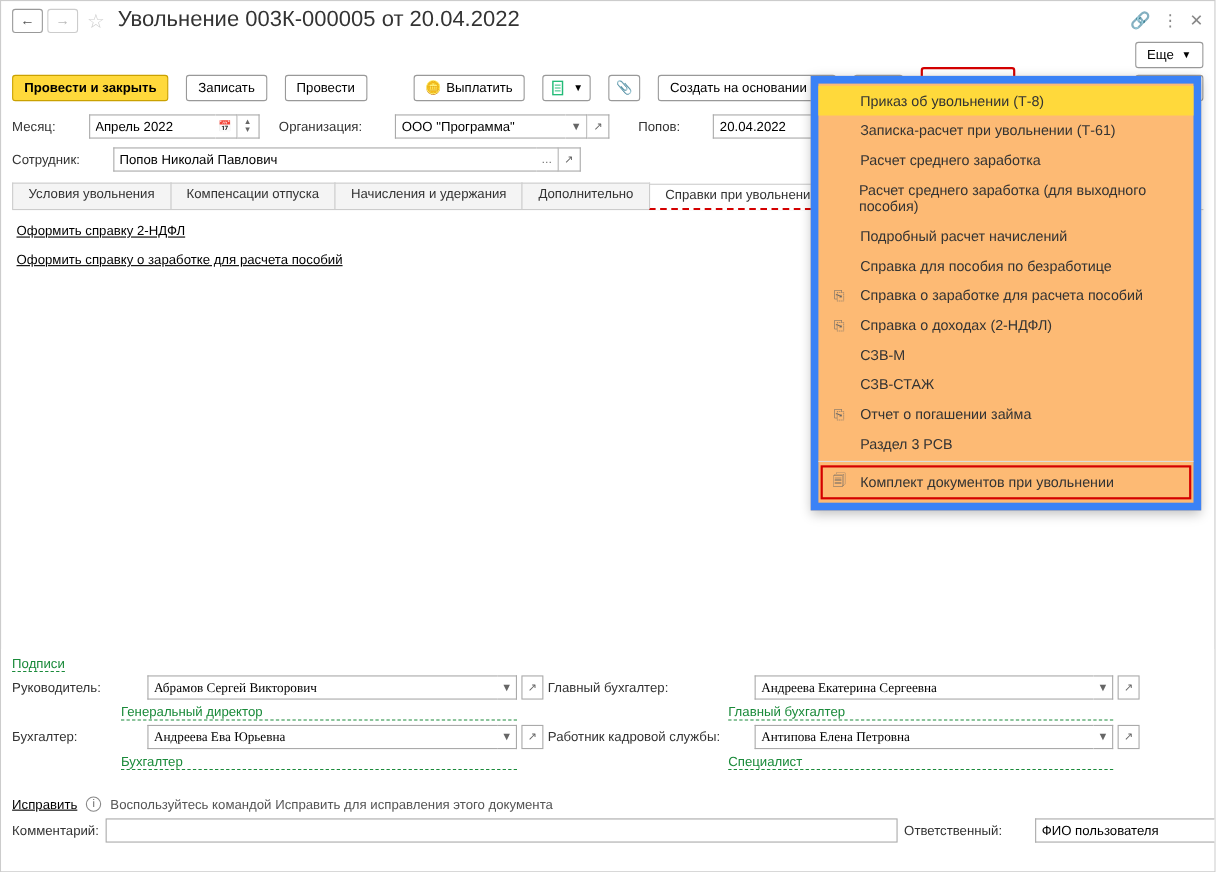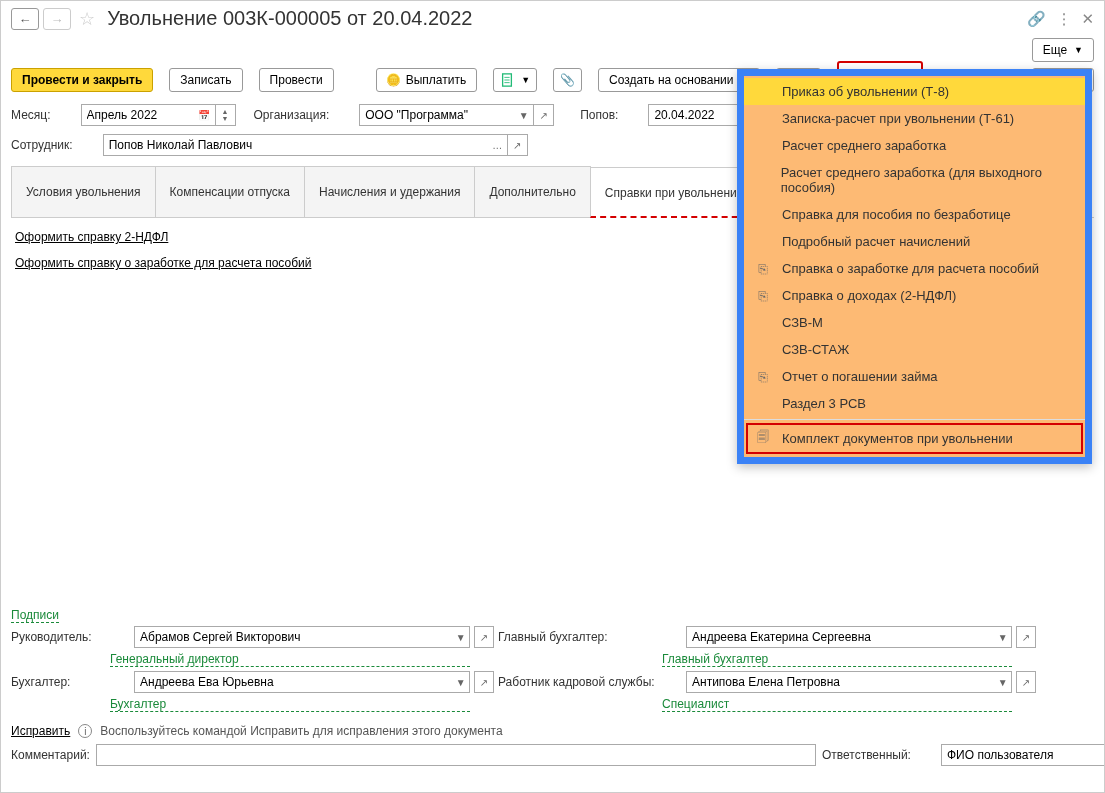--- a/index.html
+++ b/index.html
@@ -89,21 +89,21 @@
     border-left:none;
   }
   .input-addon + .input-addon { }
   
   .tabs {
     display:flex;
     margin: 6px 10px 0 10px;
     border-bottom:1px solid #ccc;
   }
   .tab {
-    padding:18px 14px;
+    padding:2px 14px;
     background:#f4f4f4;
     border:1px solid #ccc;
     border-bottom:none;
     margin-right:-1px;
     cursor:pointer;
     font-size:12px;
     color:#333;
   }
   .tab.active {
     background:#fff;
@@ -151,24 +151,24 @@
     padding:6px 10px 26px 10px;
     background:#fff;
   }
   .sig-grid {
     display:grid;
     grid-template-columns: 95px 360px 20px 160px 350px 20px;
     row-gap:4px; column-gap:4px;
     align-items:center;
     margin-top:4px;
   }
-  .sig-grid .input { width:100%;}
+  .sig-grid .input { width:100%;font-family:Liberation Serif, serif;}
   .sub-link { font-size:12px;}
   
-  .fix-row { display:flex; align-items:center; gap:8px; margin-top:12px;}
+  .fix-row { display:flex; align-items:center; gap:8px; margin-top:24px;}
   .info-ico {
     width:14px;height:14px;border:1px solid #888;border-radius:50%;
     display:inline-flex;align-items:center;justify-content:center;
     font-size:10px;color:#666;
   }
   .comment-row { display:flex; align-items:center; gap:6px; margin-top:6px;}
   .comment-row .input { flex:0 0 720px;}
   .ext-btn {
     width:20px;height:22px;border:1px solid #aaa;background:#fff;
     display:inline-flex;align-items:center;justify-content:center;
@@ -294,25 +294,25 @@
   <div class="menu-item">
       <span class="mi-icon"></span>
       <span>Расчет среднего заработка</span>
     </div>
   <div class="menu-item">
       <span class="mi-icon"></span>
       <span>Расчет среднего заработка (для выходного пособия)</span>
     </div>
   <div class="menu-item">
       <span class="mi-icon"></span>
+      <span>Подробный расчет начислений</span>
+    </div>
+  <div class="menu-item">
+      <span class="mi-icon"></span>
       <span>Справка для пособия по безработице</span>
-    </div>
-  <div class="menu-item">
-      <span class="mi-icon"></span>
-      <span>Подробный расчет начислений</span>
     </div>
   <div class="menu-item">
       <span class="mi-icon">⎘</span>
       <span>Справка о заработке для расчета пособий</span>
     </div>
   <div class="menu-item">
       <span class="mi-icon">⎘</span>
       <span>Справка о доходах (2-НДФЛ)</span>
     </div>
   <div class="menu-item">

